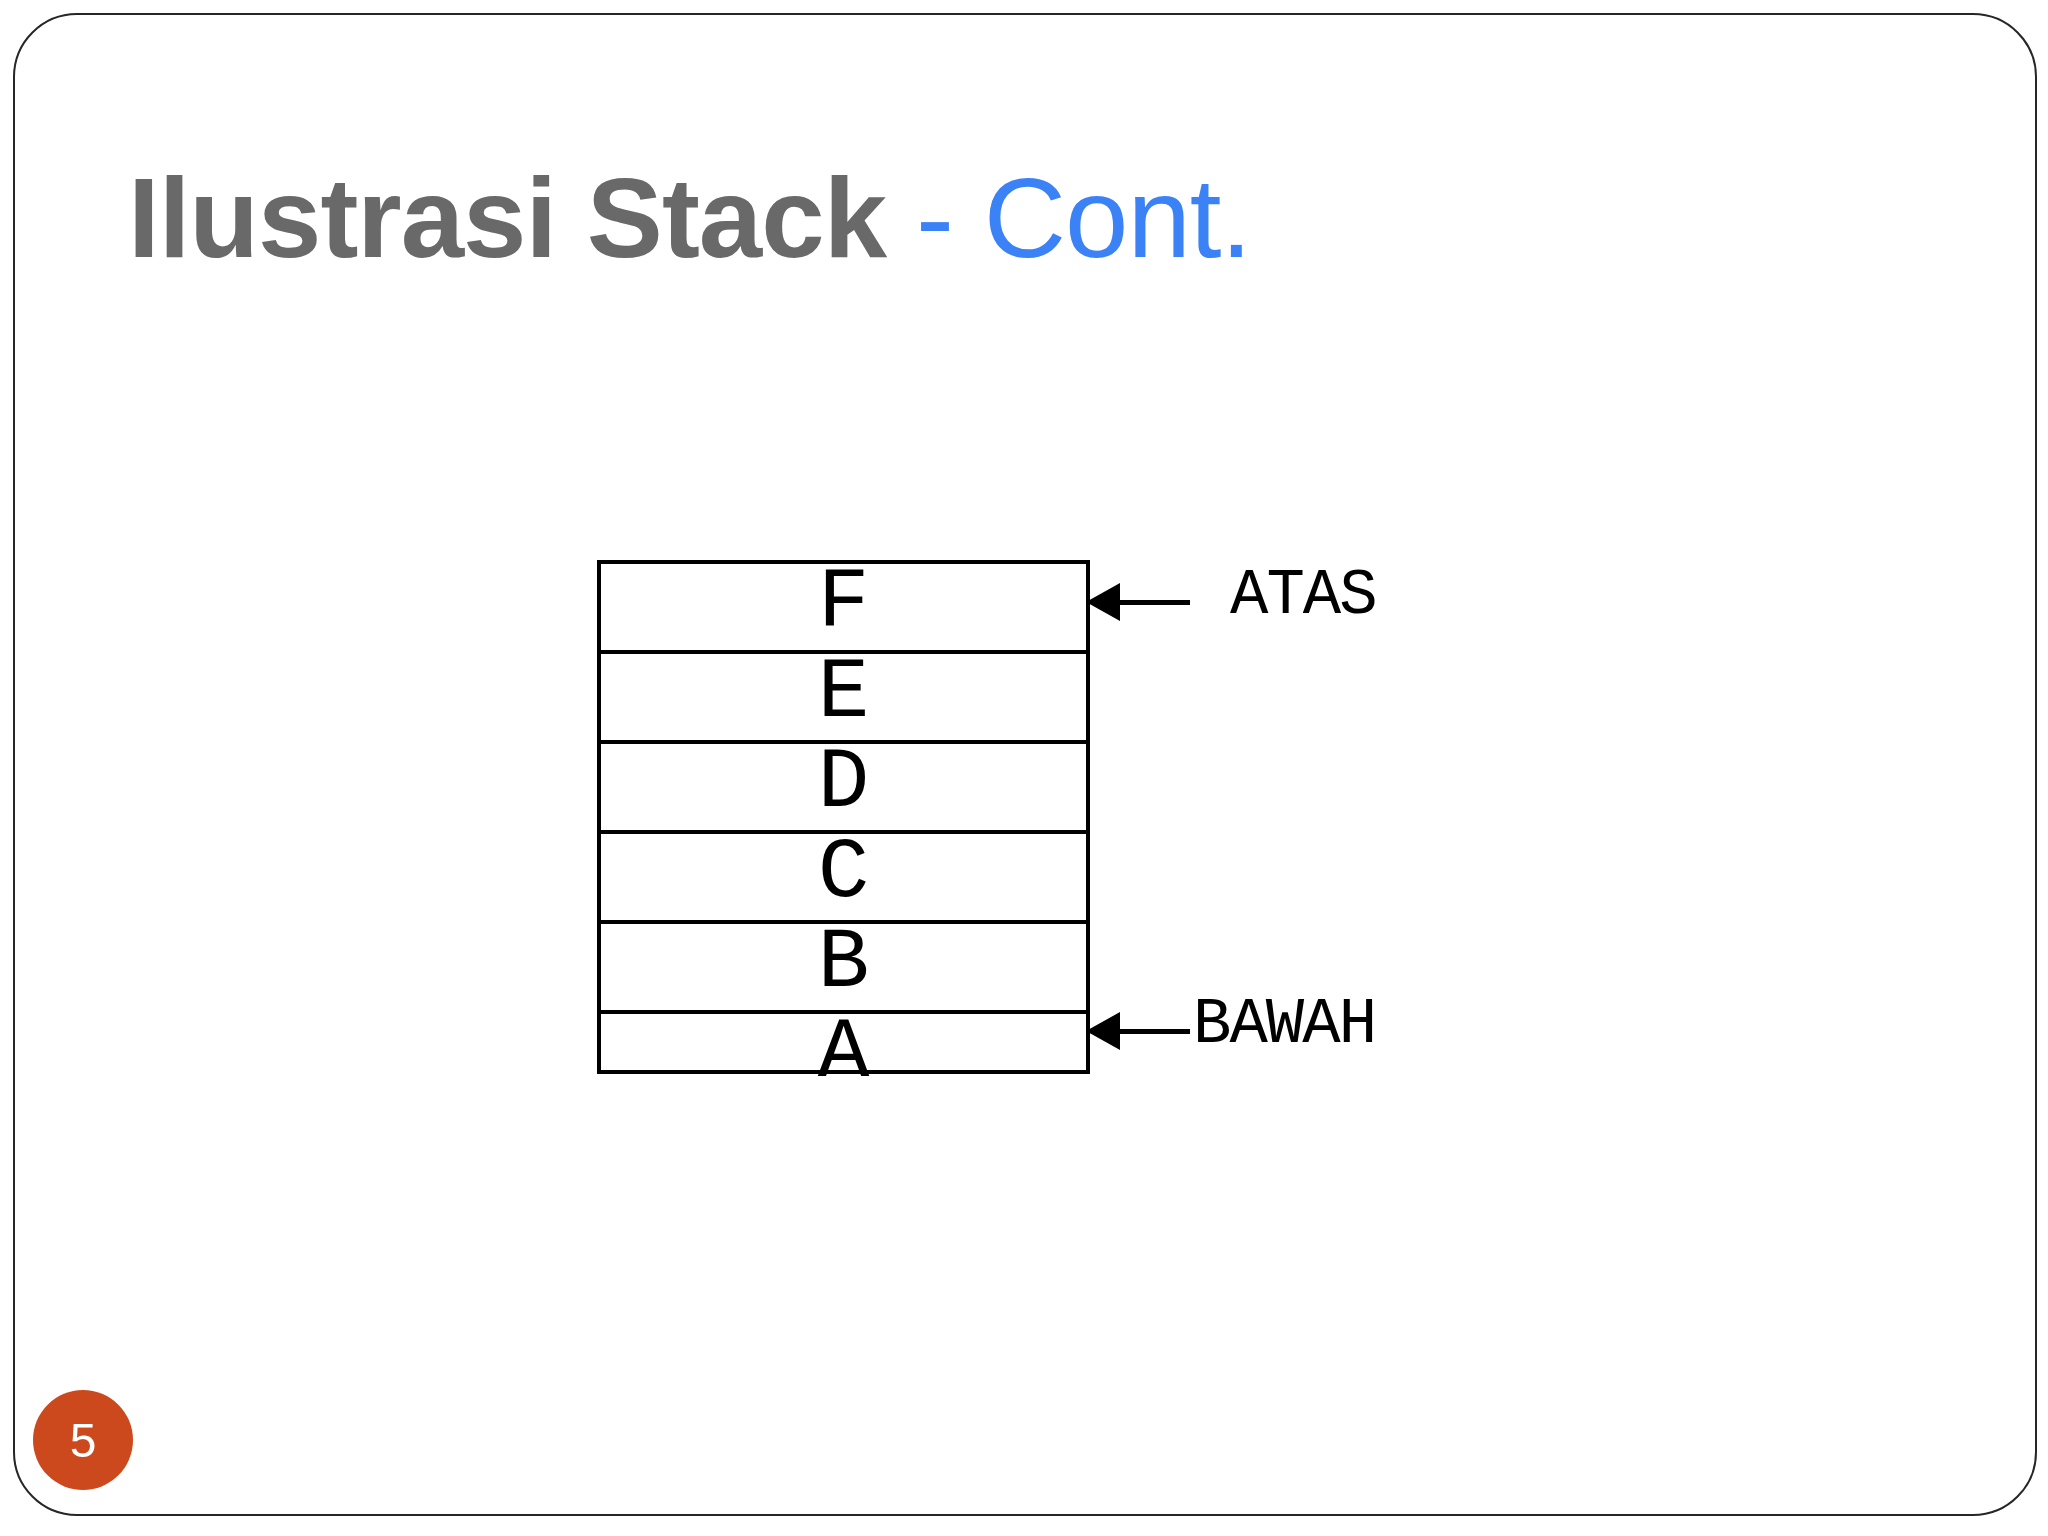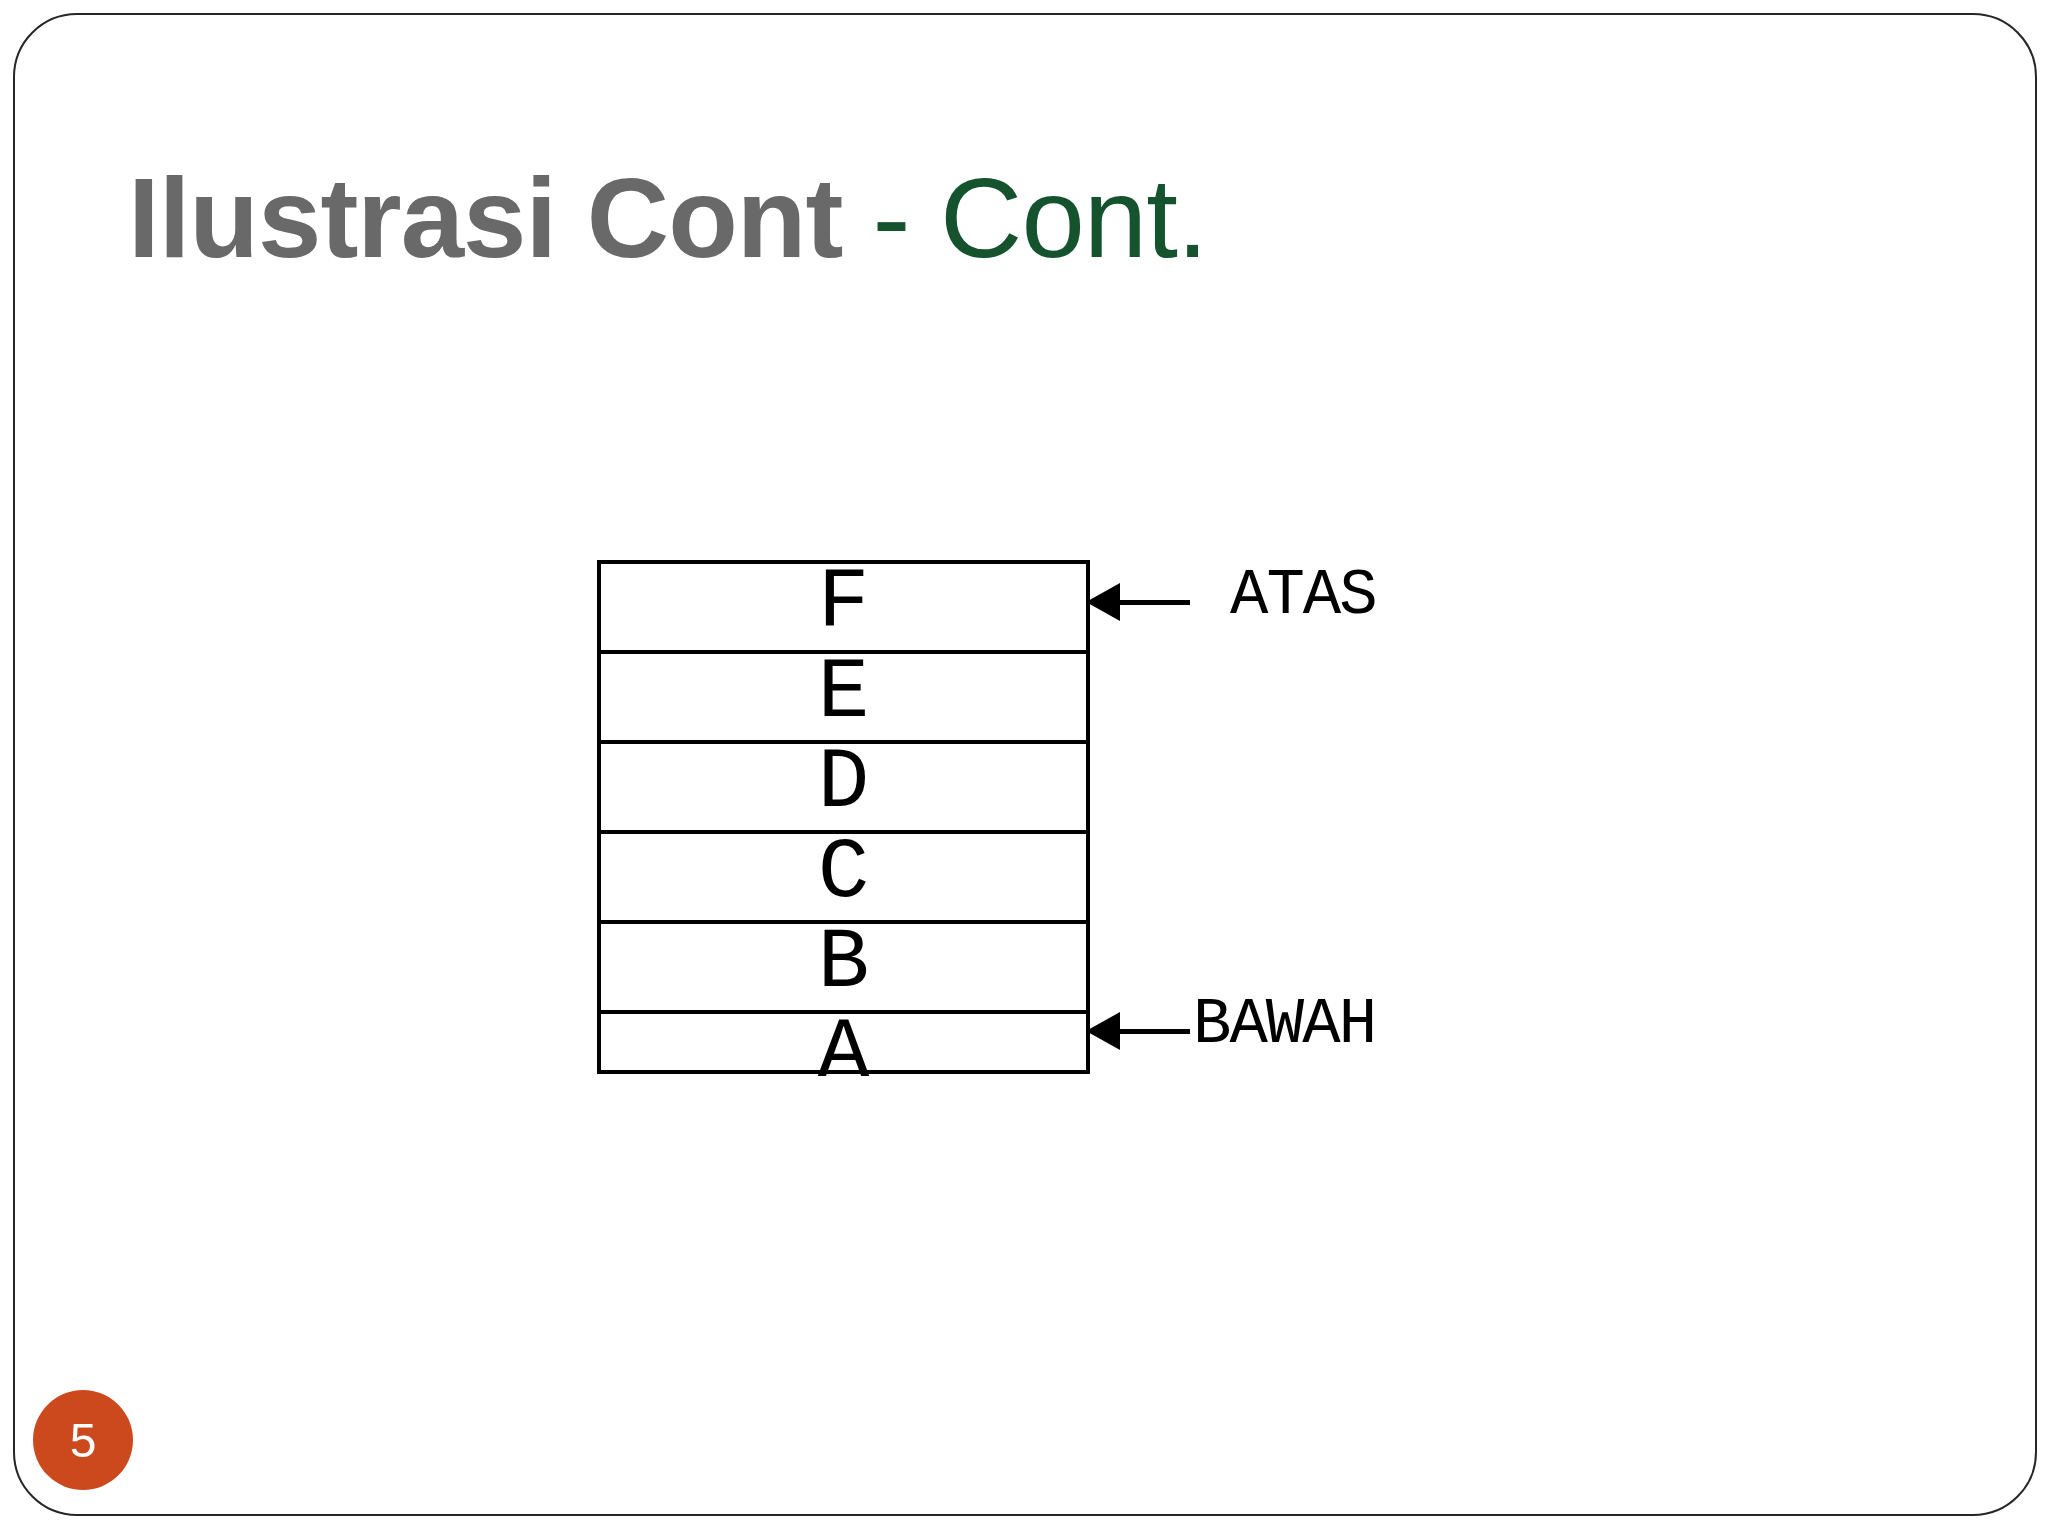--- a/index.html
+++ b/index.html
@@ -32,21 +32,21 @@
     left: 128px;
     top: 150px;
     margin: 0;
     font-size: 114px;
     line-height: 1.2;
     color: #696969;
     white-space: nowrap;
     letter-spacing: -1px;
   }
   .title .title-bold { font-weight: 700; }
-  .title .title-light { font-weight: 400; margin-left: 30px; color: #14532d; }
+  .title .title-light { font-weight: 400; margin-left: 30px; color: #3b82f6; }
 
   
   .stack-box {
     position: absolute;
     left: 597px;
     top: 560px;
     width: 493px;
     height: 514px;
     box-sizing: border-box;
     border: 4px solid #000000;
@@ -122,21 +122,21 @@
     font-weight: 400;
   }
 </style>
 </head>
 <body>
 
 <div class="slide">
 
   <div class="slide-border"></div>
 
-  <h1 class="title"><span class="title-bold">Ilustrasi Cont</span><span class="title-light">- Cont.</span></h1>
+  <h1 class="title"><span class="title-bold">Ilustrasi Stack</span><span class="title-light">- Cont.</span></h1>
 
   <div class="stack-box">
     <div class="stack-cell">
       <span class="cell-letter">F</span>
     </div>
     <div class="stack-cell">
       <span class="cell-letter">E</span>
     </div>
     <div class="stack-cell">
       <span class="cell-letter">D</span>

